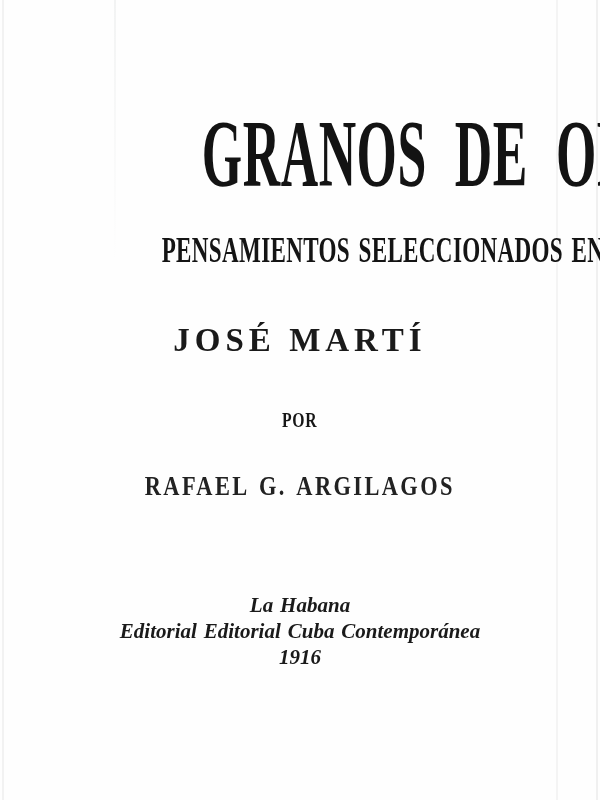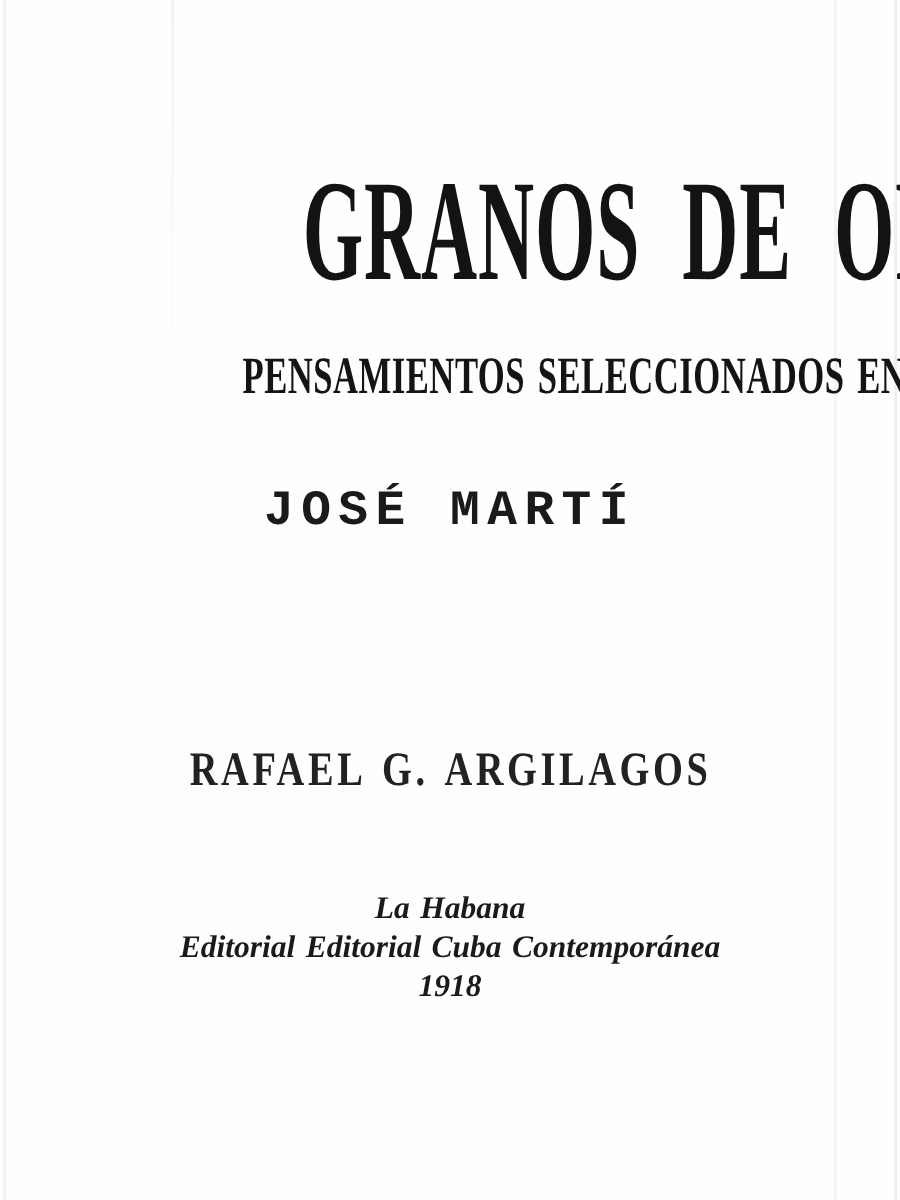--- a/index.html
+++ b/index.html
@@ -47,39 +47,39 @@
     font-weight: 700;
     color: #141414;
   }
   .subtitle .squeeze {
     transform: scaleX(0.66);
     word-spacing: 0.1em;
     letter-spacing: 0.5px;
   }
   .marti {
     top: 324px;
-    font-family: Liberation Mono, monospace;
+    font-family: Liberation Serif, serif;
     font-size: 33px;
     font-weight: 700;
     letter-spacing: 5px;
     color: #1a1a1a;
   }
   .por {
     top: 410px;
     font-size: 21px;
     font-weight: 700;
     color: #161616;
   }
   .por .squeeze {
     transform: scaleX(0.75);
     letter-spacing: 1px;
   }
   .compiler {
-    top: 496px;
-    font-size: 32px;
+    top: 472px;
+    font-size: 28px;
     font-weight: 700;
     color: #222222;
   }
   .compiler .squeeze {
     transform: scaleX(0.80);
     letter-spacing: 3px;
     word-spacing: 0.12em;
   }
   .imprint {
     position: absolute;
@@ -119,24 +119,27 @@
   <div class="center-line main-title">
     <span class="squeeze">GRANOS DE ORO</span>
   </div>
 
   <div class="center-line subtitle">
     <span class="squeeze">PENSAMIENTOS SELECCIONADOS EN LAS OBRAS DE</span>
   </div>
 
   <div class="center-line marti">JOSÉ MARTÍ</div>
 
+  <div class="center-line por">
+    <span class="squeeze">POR</span>
+  </div>
 
   <div class="center-line compiler">
     <span class="squeeze">RAFAEL G. ARGILAGOS</span>
   </div>
 
   <div class="imprint">
     <div>La Habana</div>
     <div>Editorial Editorial Cuba Contemporánea</div>
-    <div>1918</div>
+    <div>1916</div>
   </div>
 
 </div>
 
 </body></html>

